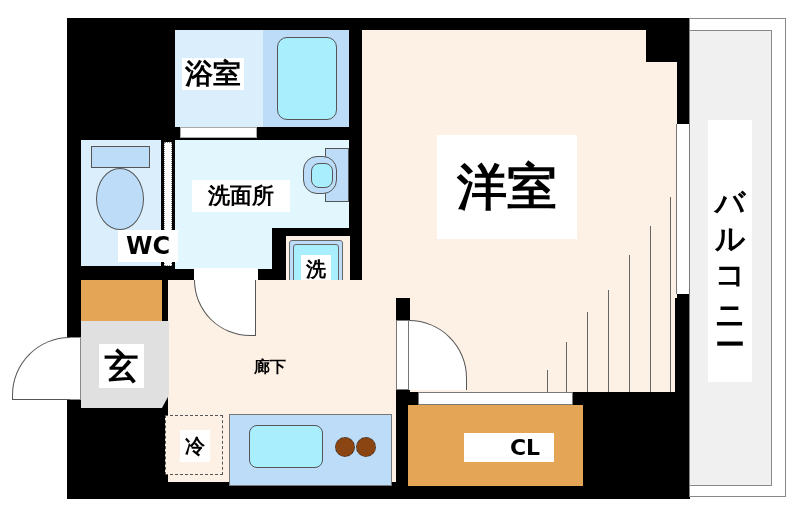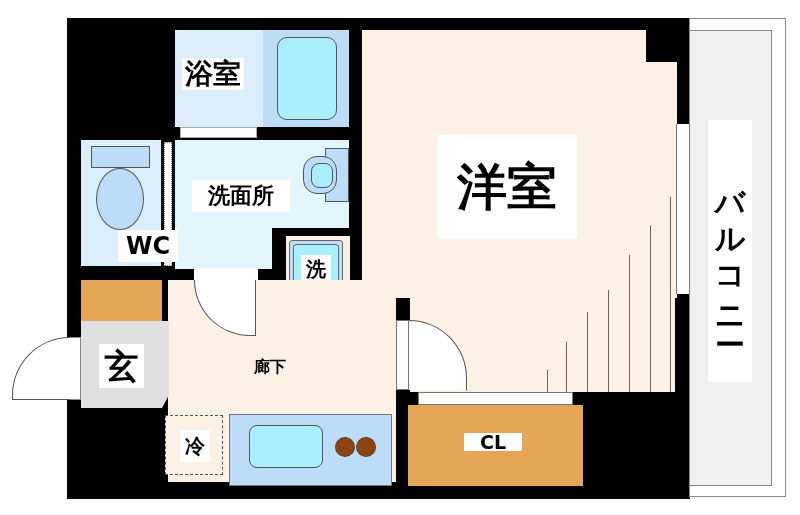--- a/index.html
+++ b/index.html
@@ -36,21 +36,21 @@
 <div class="abs" style="left:608px;top:290px;width:1px;height:102px;background:#666;"></div>
 <div class="abs" style="left:629px;top:255px;width:1px;height:137px;background:#666;"></div>
 <div class="abs" style="left:650px;top:226px;width:1px;height:166px;background:#666;"></div>
 <div class="abs" style="left:670px;top:197px;width:1px;height:195px;background:#666;"></div>
 
 <div class="abs" style="left:396px;top:320px;width:13px;height:70px;background:#fff;border:1px solid #777;"></div>
 <div class="door-arc" style="left:409px;top:320px;width:58px;height:70px;border-radius:0 70px 0 0;border-bottom:none;border-left:none;"></div>
 
 <div class="abs" style="left:418px;top:392px;width:155px;height:13px;background:#fff;border:1px solid #777;"></div>
 <div class="abs" style="left:408px;top:405px;width:175px;height:81px;background:#e5a556;"></div>
-<div class="lbl" style="left:464px;top:433px;width:58px;height:18px;font-size:19px;">
+<div class="lbl" style="left:464px;top:433px;width:58px;height:29px;font-size:22px;padding-left:32px;">
   <span>CL</span>
 </div>
 
 <div class="abs" style="left:175px;top:30px;width:89px;height:97px;background:#dbeefc;"></div>
 <div class="abs" style="left:263px;top:30px;width:86px;height:97px;background:#bcdcf8;"></div>
 <div class="abs" style="left:277px;top:37px;width:60px;height:83px;background:#a8eefc;border:1px solid #555;border-radius:10px;"></div>
 <div class="lbl" style="left:182px;top:58px;width:62px;height:32px;font-size:28px;">
   <span>浴室</span>
 </div>
 <div class="abs" style="left:180px;top:127px;width:77px;height:11px;background:#fff;border:1px solid #aaa;"></div>

